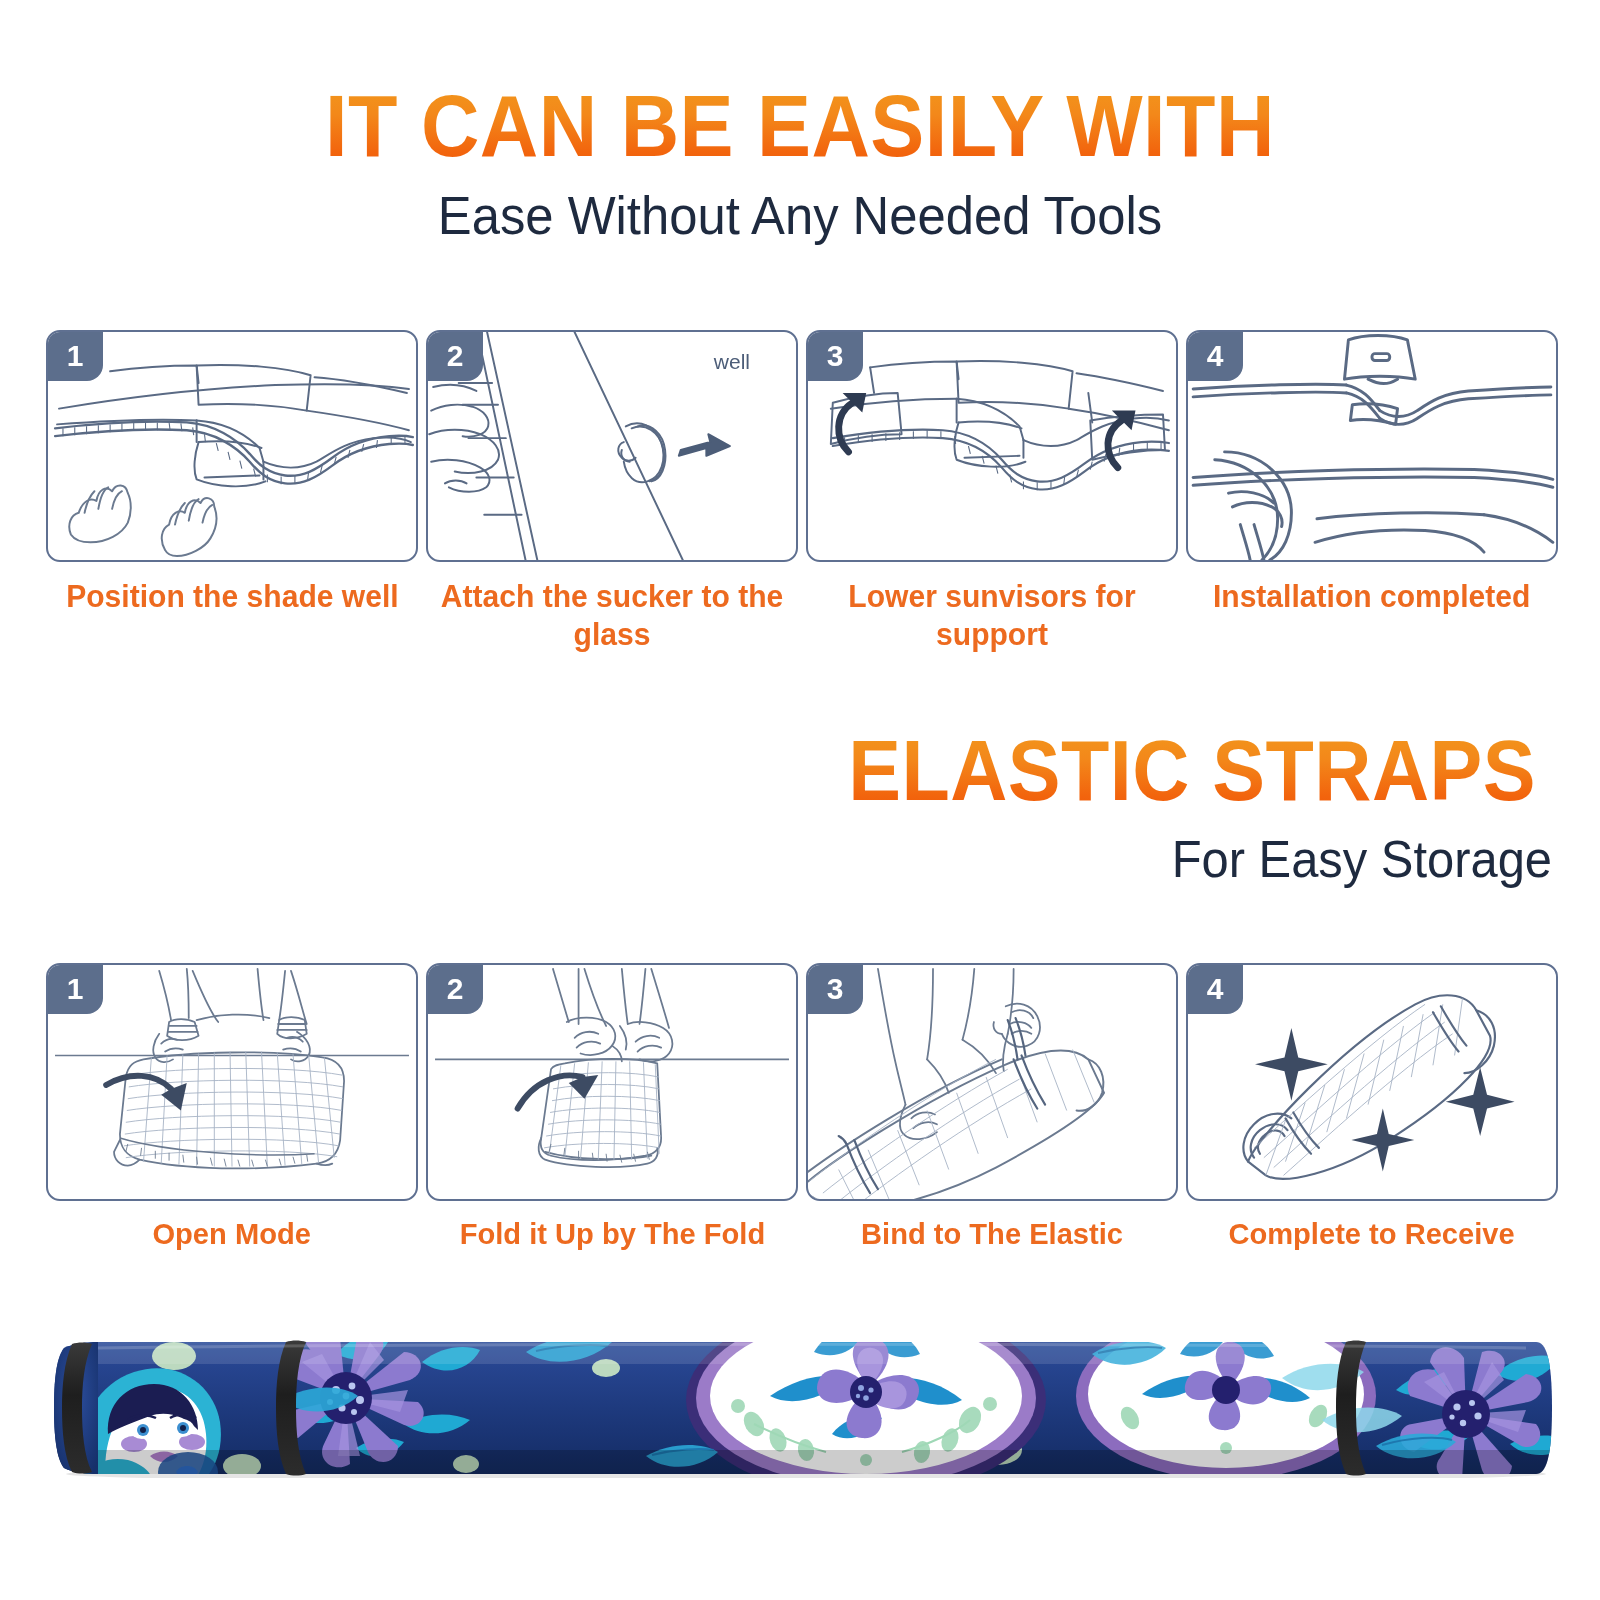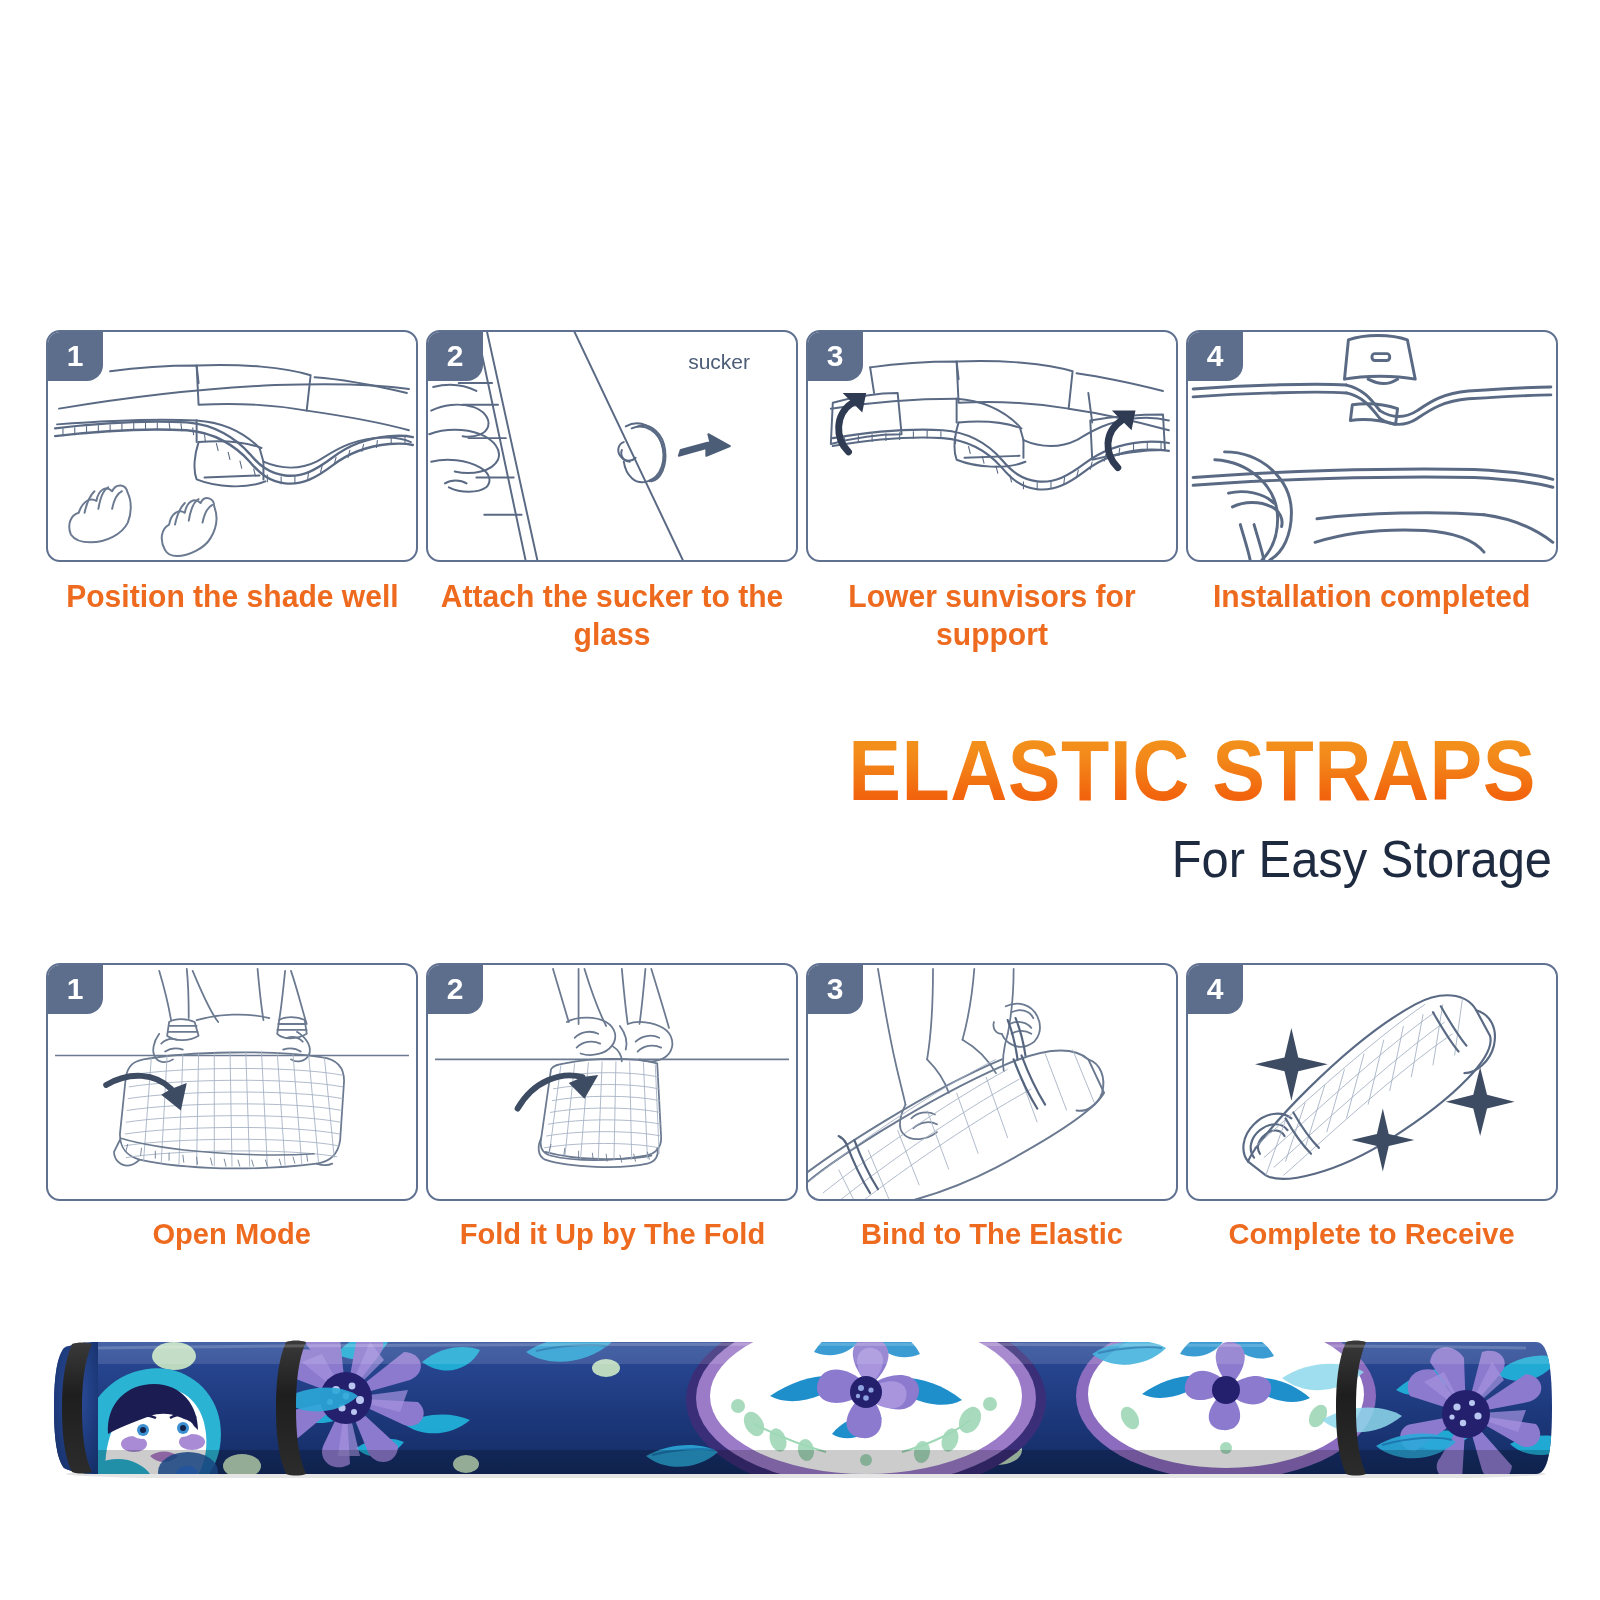--- a/index.html
+++ b/index.html
@@ -129,20 +129,24 @@
     width: 1508px;
     height: 140px;
   }
   .roll-svg { width: 100%; height: 100%; display: block; }
 </style>
 </head>
 <body>
 
 <div class="page">
 
+  <div class="section-head" id="heading-install">
+    <div class="head-main">IT CAN BE EASILY WITH</div>
+    <div class="head-sub">Ease Without Any Needed Tools</div>
+  </div>
 
   <div class="step-row" id="row-install">
 
     <div class="step-cell">
       <div class="panel">
         <svg class="panel-svg" viewBox="0 0 372 232">
           <g fill="none" stroke="#5A6A84" stroke-width="2" stroke-linecap="round" stroke-linejoin="round">
             <path d="M10 78 C70 68,140 58,230 54 C290 52,340 54,366 58"></path>
             <path d="M62 40 C90 36,120 34,150 34 L152 52"></path>
             <path d="M150 34 C196 32,240 36,266 44 L262 80 C228 74,188 72,152 74 Z"></path>
@@ -203,21 +207,21 @@
           <g fill="none" stroke="#5A6A84" stroke-width="2" stroke-linecap="round" stroke-linejoin="round">
             <path d="M200 96 C214 88,230 96,236 112 C242 130,236 148,222 152 C210 156,200 146,198 132"></path>
             <path d="M206 98 C220 92,234 102,238 118 C242 134,236 150,224 152"></path>
             <path d="M212 96 C226 92,238 104,240 120 C242 136,236 150,226 152"></path>
             <path d="M198 112 C192 114,190 122,196 128 C200 132,206 132,210 128"></path>
             <path d="M196 120 C194 126,198 132,204 132"></path>
           </g>
 
           <path d="M256 120 L286 112 L284 104 L306 116 L282 126 L282 118 L254 126 Z" fill="#4C5D78" stroke="#4C5D78" stroke-width="2" stroke-linejoin="round"></path>
         </svg>
-        <div class="glass-label">sucker</div>
+        <div class="glass-label">well</div>
         <div class="badge">2</div>
       </div>
       <div class="caption">Attach the sucker to the glass</div>
     </div>
 
     <div class="step-cell">
       <div class="panel">
         <svg class="panel-svg" viewBox="0 0 372 232">
           <g fill="none" stroke="#5A6A84" stroke-width="2" stroke-linecap="round" stroke-linejoin="round">
             <path d="M62 36 C90 32,120 30,150 30 L152 48"></path>

